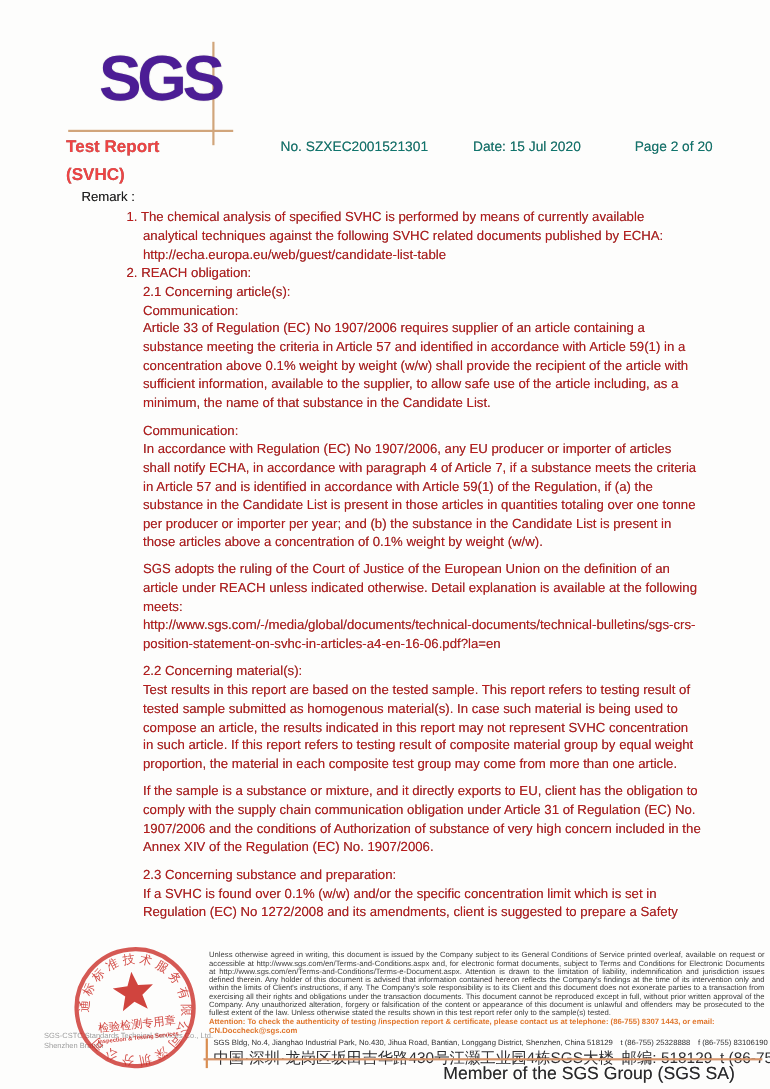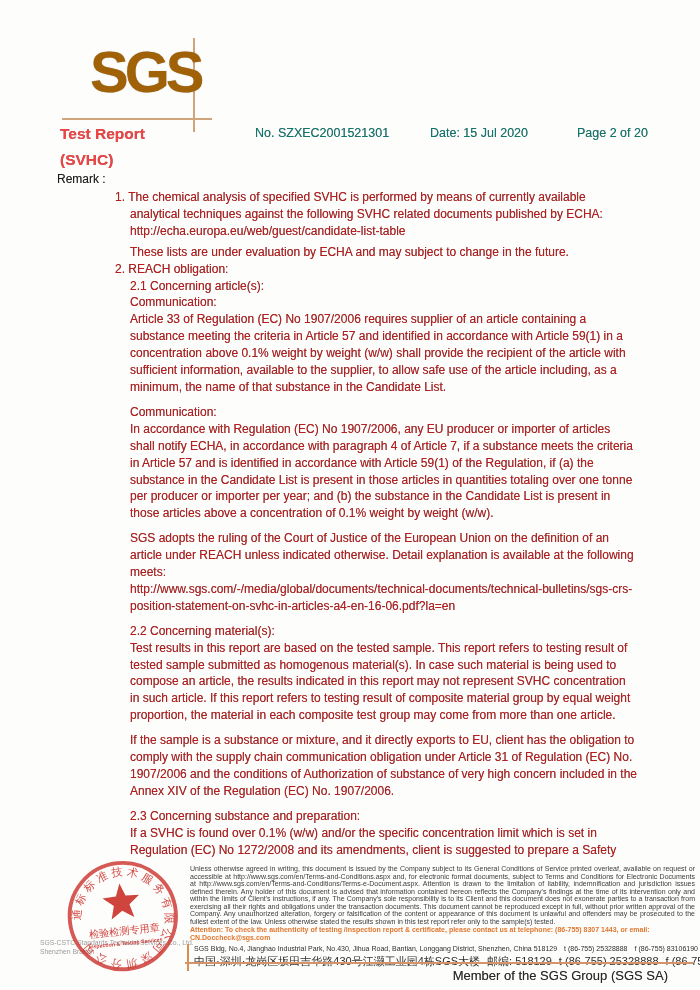--- a/index.html
+++ b/index.html
@@ -7,57 +7,57 @@
   body { font-family:"Liberation Sans", sans-serif; }
   .page {
     position:relative; width:700px; height:990px; background:#fdfdfc; overflow:hidden;
     color:#1d1d1d;
   }
 
   
   .logo-wrap { position:absolute; left:60px; top:30px; width:180px; height:105px; }
   .logo-text {
     position:absolute; left:30px; top:8px;
-    font-size:58px; font-weight:bold; letter-spacing:-4px; color:#a16207;
+    font-size:58px; font-weight:bold; letter-spacing:-4px; color:#4c1d95;
     font-family:"Liberation Sans", sans-serif;
     text-shadow:0 0 1px rgba(120,120,120,.6);
   }
   .logo-hline { position:absolute; left:2px; top:88px; width:150px; height:2px; background:#d1a57b; }
   .logo-vline { position:absolute; left:133px; top:8px; width:2px; height:94px; background:#d1a57b; }
 
   .title-block { position:absolute; left:60px; top:121px; }
   .title-l1, .title-l2 { font-size:15.5px; font-weight:bold; color:#ef4444; line-height:26px; text-shadow:0 0 .5px rgba(30,30,30,.6); }
   .meta { position:absolute; top:126px; font-size:12.5px; color:#0f766e; text-shadow:0 0 .4px rgba(30,30,30,.5); }
   .meta-no   { left:255px; }
   .meta-date { left:430px; }
   .meta-page { left:577px; }
 
   
-  .remark-label { position:absolute; left:57px; top:172px; font-size:12px; color:#1d1d1d; text-shadow:0 0 .4px rgba(30,30,30,.5); }
+  .remark-label { position:absolute; left:74px; top:172px; font-size:12px; color:#1d1d1d; text-shadow:0 0 .4px rgba(30,30,30,.5); }
   .remark-lines { position:absolute; left:57px; top:189px; width:640px; }
   .bl { font-size:12px; line-height:16.9px; color:#b91c1c; white-space:nowrap; text-shadow:0 0 .45px rgba(30,30,30,.55); }
   .n1 { margin-left:58px; }
   .n2 { margin-left:73px; }
   .gap { margin-top:8px; }
   .gs  { margin-top:4px; }
 
   
   .footer { position:absolute; left:0; top:858px; width:700px; height:132px; }
   .company-lines { position:absolute; left:40px; top:80px; width:180px; font-size:6.8px; color:#9d9d9d; line-height:9px; }
   .stamp { position:absolute; left:58px; top:2px; width:130px; height:116px; transform:rotate(-6deg); opacity:.93; }
 
   .foot-right { position:absolute; left:190px; top:7px; width:505px; }
   .legal { font-size:7px; line-height:7.5px; color:#3c3c3c; text-align:justify; }
   .attention { font-size:7px; line-height:7.5px; color:#e0772e; font-weight:bold; text-align:left; margin-top:1px; }
   .addr-rows { margin-top:2px; position:relative; padding-left:4px; }
   .addr-vline { position:absolute; left:-3px; top:1px; width:2px; height:27px; background:#d98d4f; }
   .addr-row { display:flex; gap:7px; align-items:baseline; font-size:7px; color:#2e2e30; line-height:12px; white-space:nowrap; }
-  .addr-row.cn { font-size:11px;text-align:right; }
+  .addr-row.cn { font-size:14px;text-align:right; }
   .foot-hline { position:absolute; left:185px; top:104px; width:508px; height:2px; background:#d6946a; }
-  .member { position:absolute; right:32px; top:110px; font-size:13px; color:#28282a; text-shadow:0 0 .4px rgba(30,30,30,.5); }
+  .member { position:absolute; right:32px; top:110px; font-size:16px; color:#28282a; text-shadow:0 0 .4px rgba(30,30,30,.5); }
 </style>
 </head>
 <body>
 
 <div class="page">
 
   <div class="logo-wrap">
     <div class="logo-hline"></div>
     <div class="logo-vline"></div>
     <div class="logo-text">SGS</div>
@@ -69,21 +69,20 @@
   </div>
   <div class="meta meta-no">No. SZXEC2001521301</div>
   <div class="meta meta-date">Date: 15 Jul 2020</div>
   <div class="meta meta-page">Page 2 of 20</div>
 
   <div class="remark-label">Remark :</div>
   <div class="remark-lines">
       <div class="bl n1">1. The chemical analysis of specified SVHC is performed by means of currently available</div>
       <div class="bl n2">analytical techniques against the following SVHC related documents published by ECHA:</div>
       <div class="bl n2">http://echa.europa.eu/web/guest/candidate-list-table</div>
-      <div class="bl n2 gs">These lists are under evaluation by ECHA and may subject to change in the future.</div>
       <div class="bl n1">2. REACH obligation:</div>
       <div class="bl n2">2.1 Concerning article(s):</div>
       <div class="bl n2">Communication:</div>
       <div class="bl n2">Article 33 of Regulation (EC) No 1907/2006 requires supplier of an article containing a</div>
       <div class="bl n2">substance meeting the criteria in Article 57 and identified in accordance with Article 59(1) in a</div>
       <div class="bl n2">concentration above 0.1% weight by weight (w/w) shall provide the recipient of the article with</div>
       <div class="bl n2">sufficient information, available to the supplier, to allow safe use of the article including, as a</div>
       <div class="bl n2">minimum, the name of that substance in the Candidate List.</div>
       <div class="bl n2 gap">Communication:</div>
       <div class="bl n2">In accordance with Regulation (EC) No 1907/2006, any EU producer or importer of articles</div>

